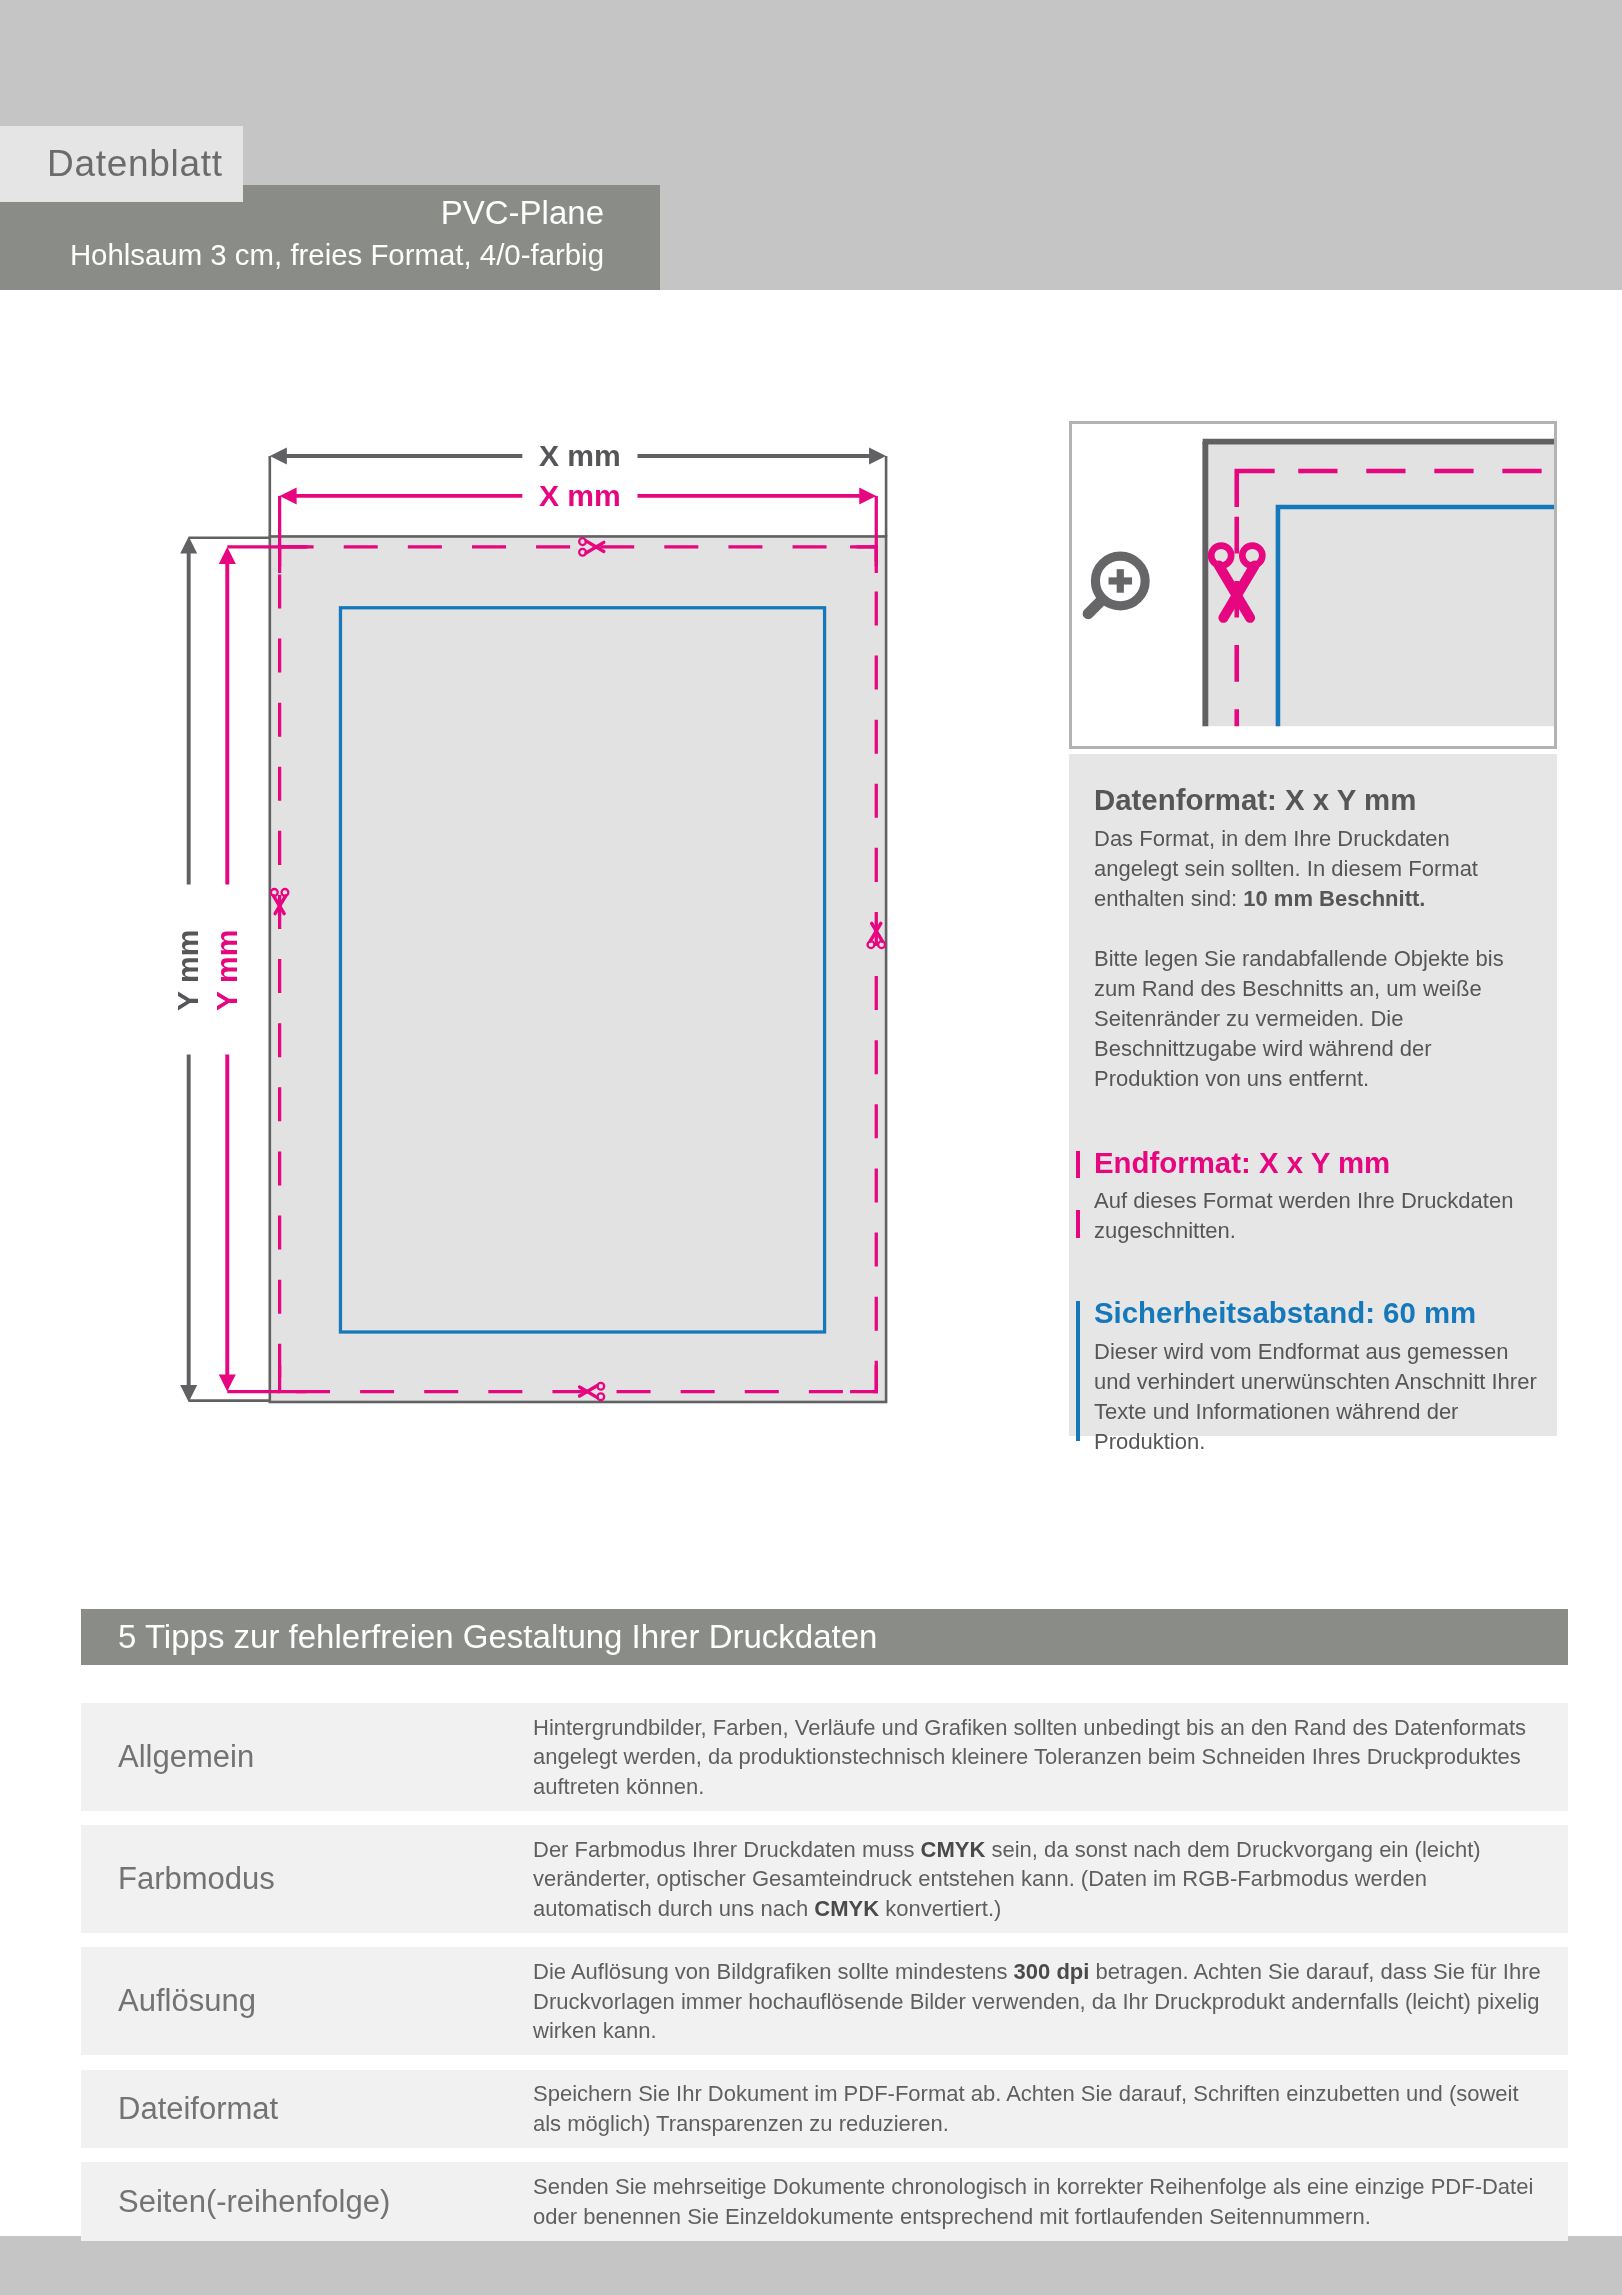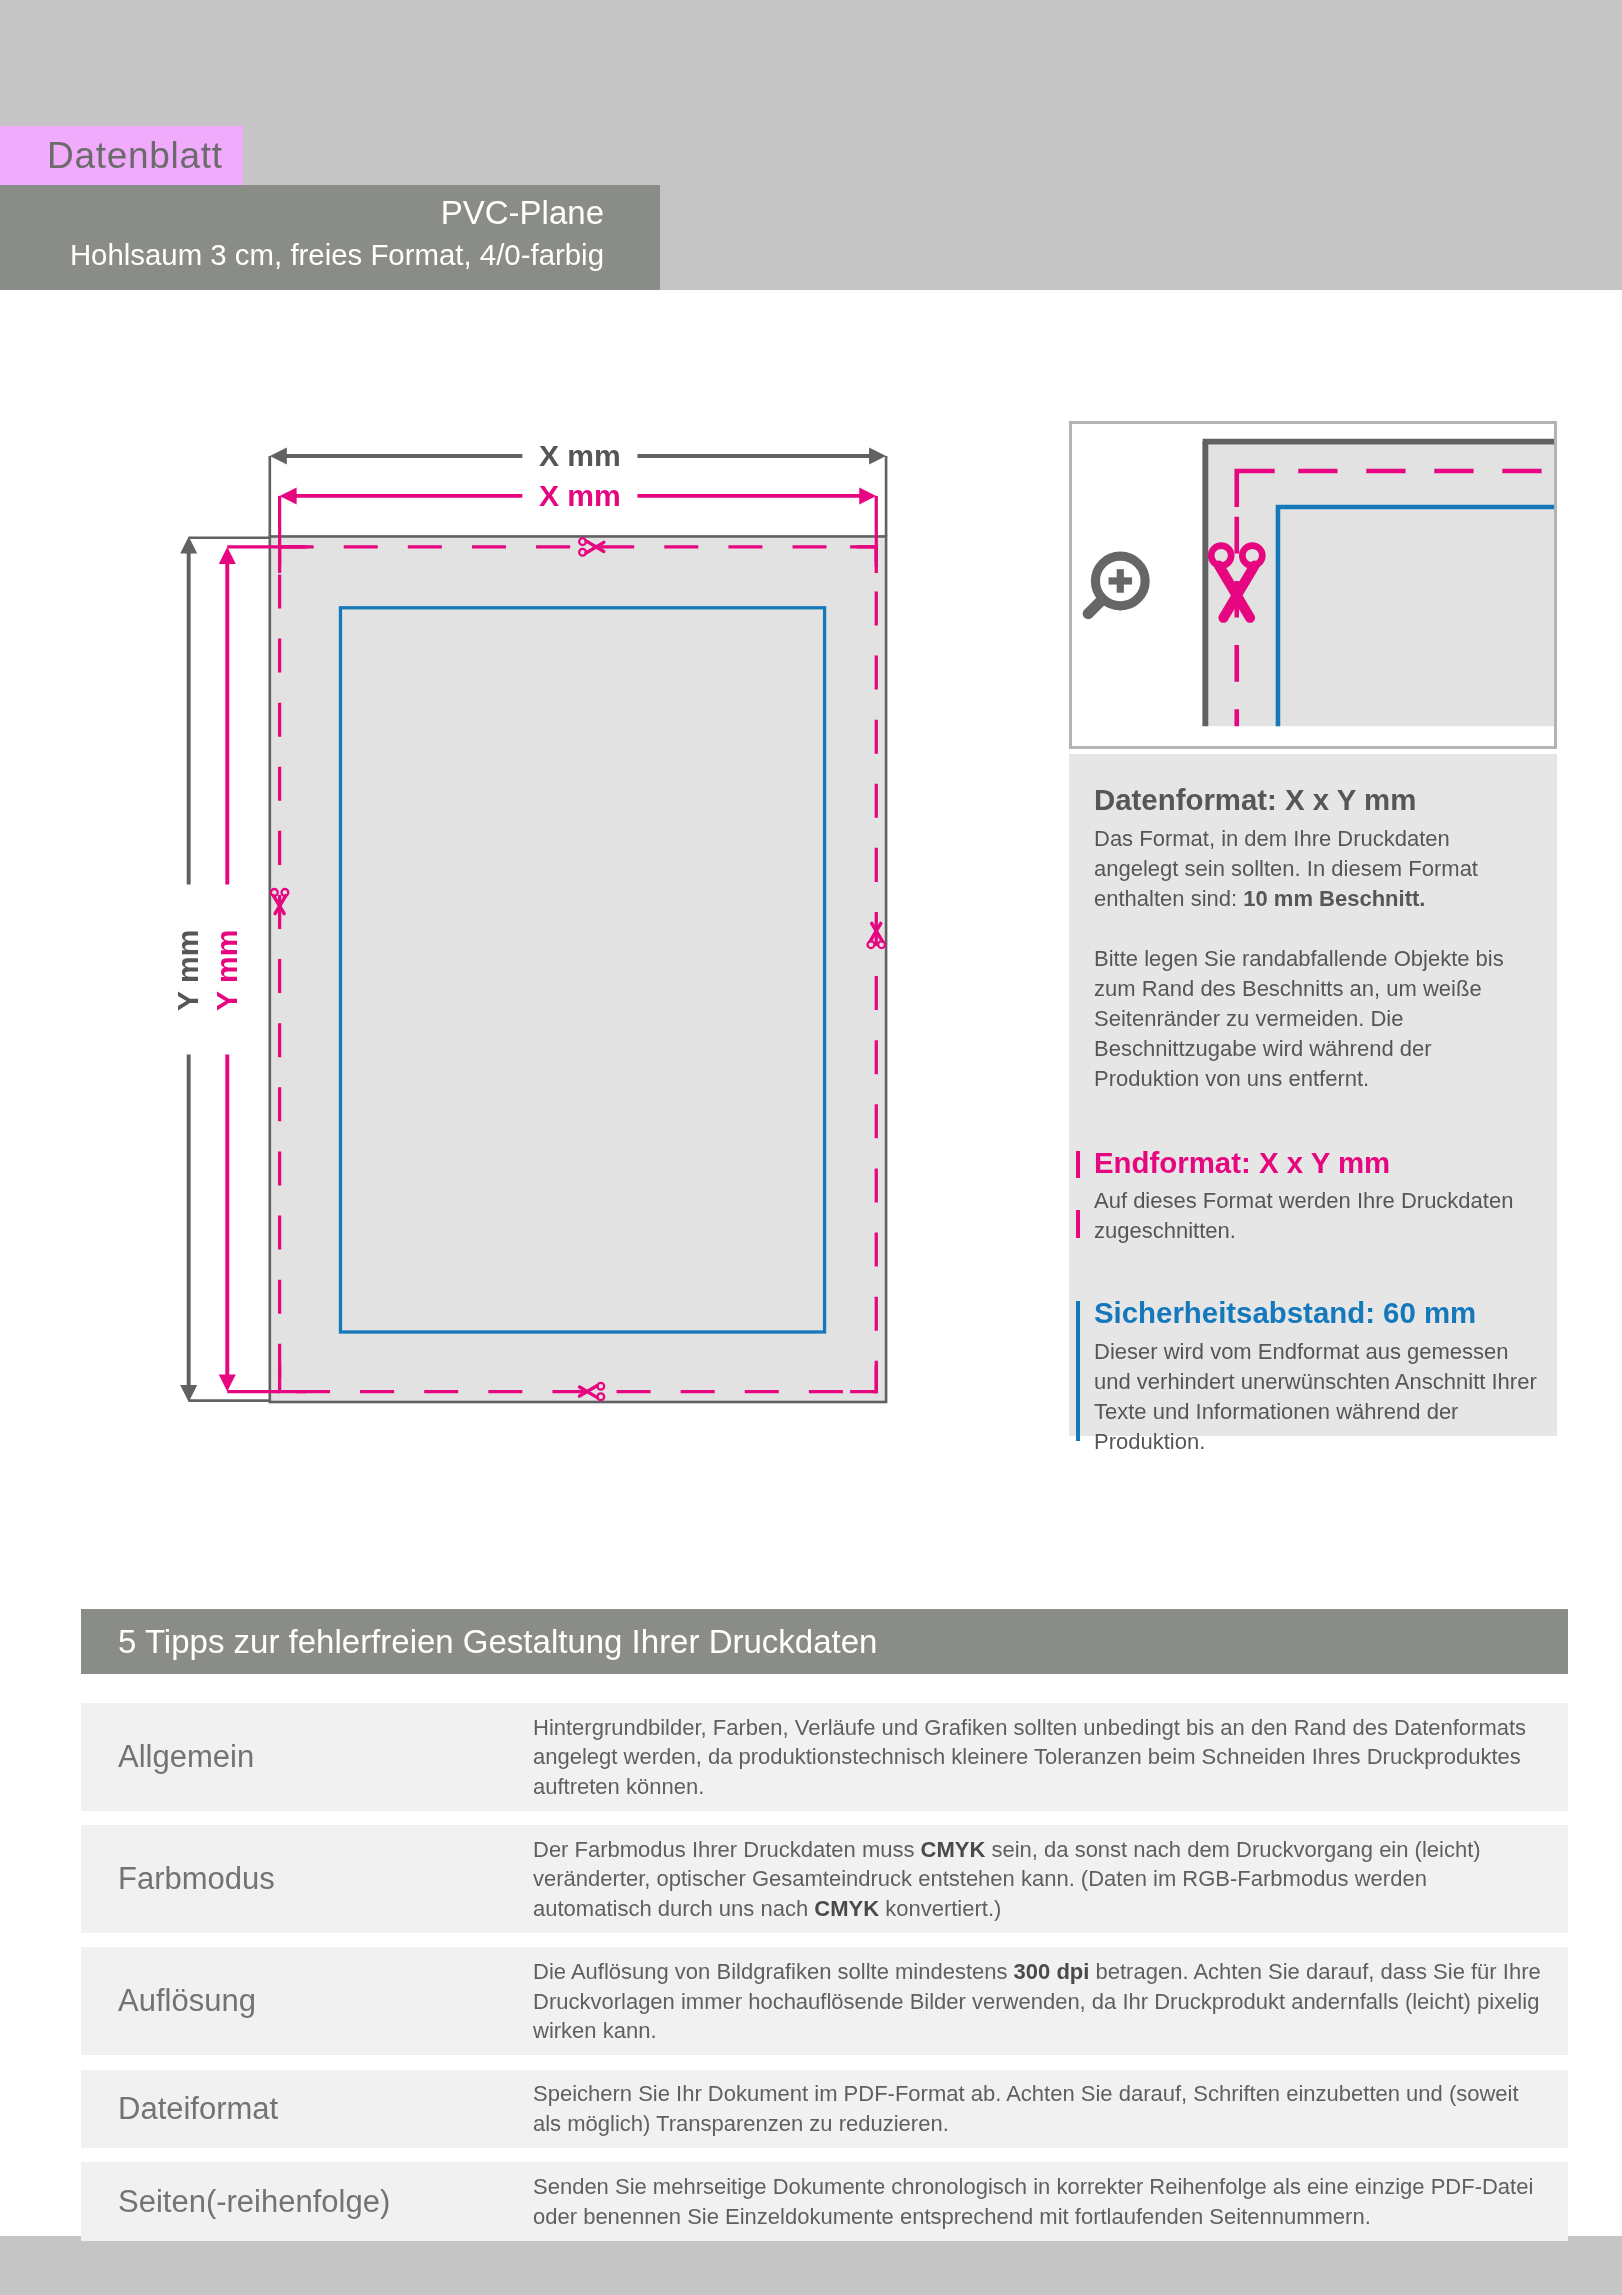--- a/index.html
+++ b/index.html
@@ -1,21 +1,21 @@
 <!DOCTYPE html>
 <html style="font-size:10.5px"><head>
 <meta charset="utf-8">
 <style>
   html,body{margin:0;padding:0;}
   body{width:1623px;height:2295px;background:#ffffff;font-family:"Liberation Sans",sans-serif;position:relative;overflow:hidden;}
   .abs{position:absolute;}
 
   
   .top-band{left:0;top:0;width:1623px;height:290px;background:#c6c5c6;}
-  .title-box{left:0;top:126px;width:243px;height:59px;background:#f0abfc;display:flex;align-items:center;z-index:2;}
+  .title-box{left:0;top:126px;width:243px;height:76px;background:#e5e5e5;display:flex;align-items:center;z-index:2;}
   .title-box span{padding-left:47px;font-size:37px;color:#6b6b6b;letter-spacing:0.7px;}
   .banner{left:0;top:185px;width:660px;height:105px;background:#8a8d87;color:#ffffff;text-align:right;box-sizing:border-box;padding:6.5px 56px 0 0;z-index:1;}
   .banner .product{font-size:33px;line-height:41px;}
   .banner .subtitle{font-size:29.4px;line-height:43px;}
 
   
   svg.draw{left:0;top:0;width:1623px;height:2295px;z-index:5;pointer-events:none;}
   .dimtext{font-family:"Liberation Sans",sans-serif;font-weight:bold;font-size:46px;}
 
   
@@ -30,21 +30,21 @@
   .sec-end{margin-top:52px;}
   .sec-end h3{color:#e6067f;}
   .sec-safe{margin-top:50px;}
   .sec-safe h3{color:#1478bb;}
   .bar{position:absolute;left:-18.3px;width:3.9px;}
   .bar-magenta{top:5.2px;height:92px;background:repeating-linear-gradient(to bottom,#e6067f 0 27.5px,rgba(0,0,0,0) 27.5px 59px);}
   .bar-blue{top:5.2px;height:140px;background:#1478bb;}
   .bold{font-weight:bold;}
 
   
-  .tips-header{left:81px;top:1609px;width:1487px;height:65px;background:#8a8d87;display:flex;align-items:center;z-index:2;}
+  .tips-header{left:81px;top:1609px;width:1487px;height:56px;background:#8a8d87;display:flex;align-items:center;z-index:2;}
   .tips-header span{padding-left:37px;font-size:33px;color:#ffffff;}
   .tips-rows{left:81px;top:1703px;width:1487px;z-index:2;}
   .tip-row{position:relative;background:#f2f1f1;display:flex;align-items:center;margin-bottom:14.4px;box-sizing:border-box;padding:9.8px 26px 9.8px 0;}
   .tip-label{flex:0 0 452px;box-sizing:border-box;padding-left:37px;font-size:31px;color:#737373;}
   .tip-desc{flex:1;font-size:22px;line-height:29.4px;color:#5f5f5f;}
   .tip-desc .bold{color:#4a4a4a;}
 
   .footer-band{left:0;top:2236px;width:1623px;height:60px;background:#c6c5c6;}
 </style>
 </head>

